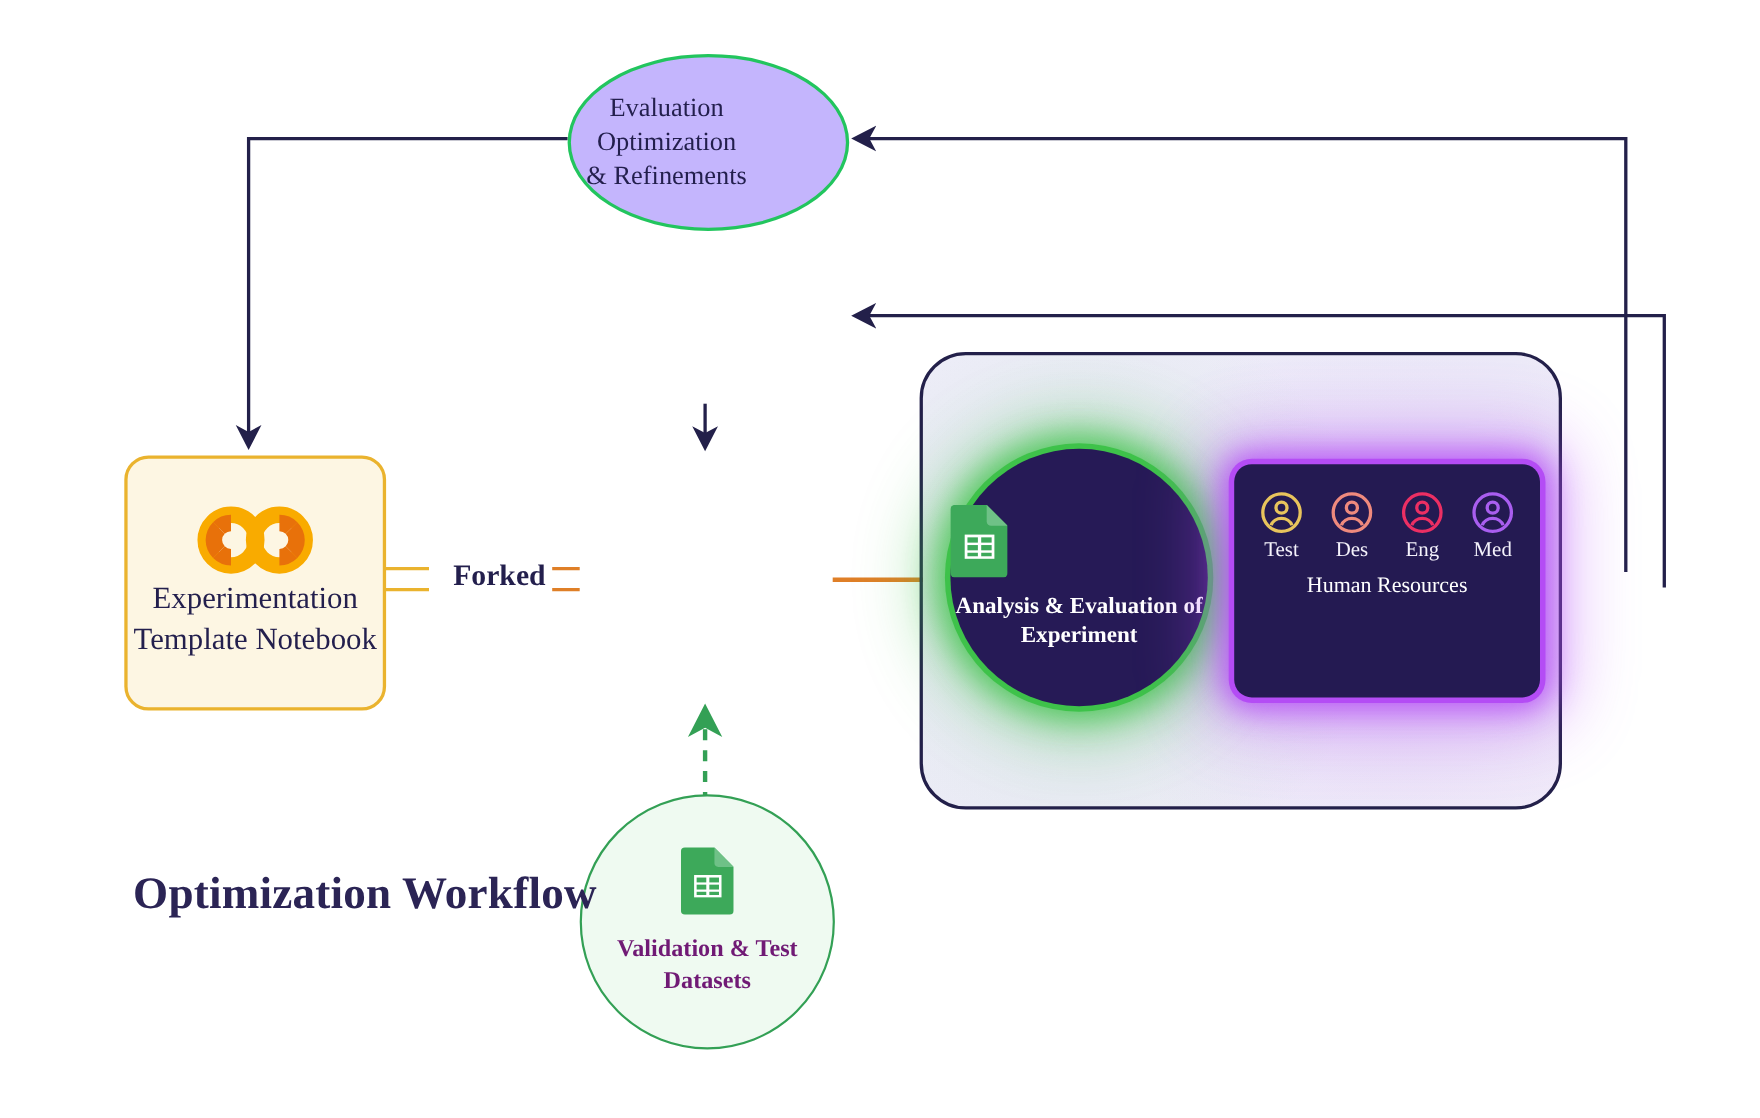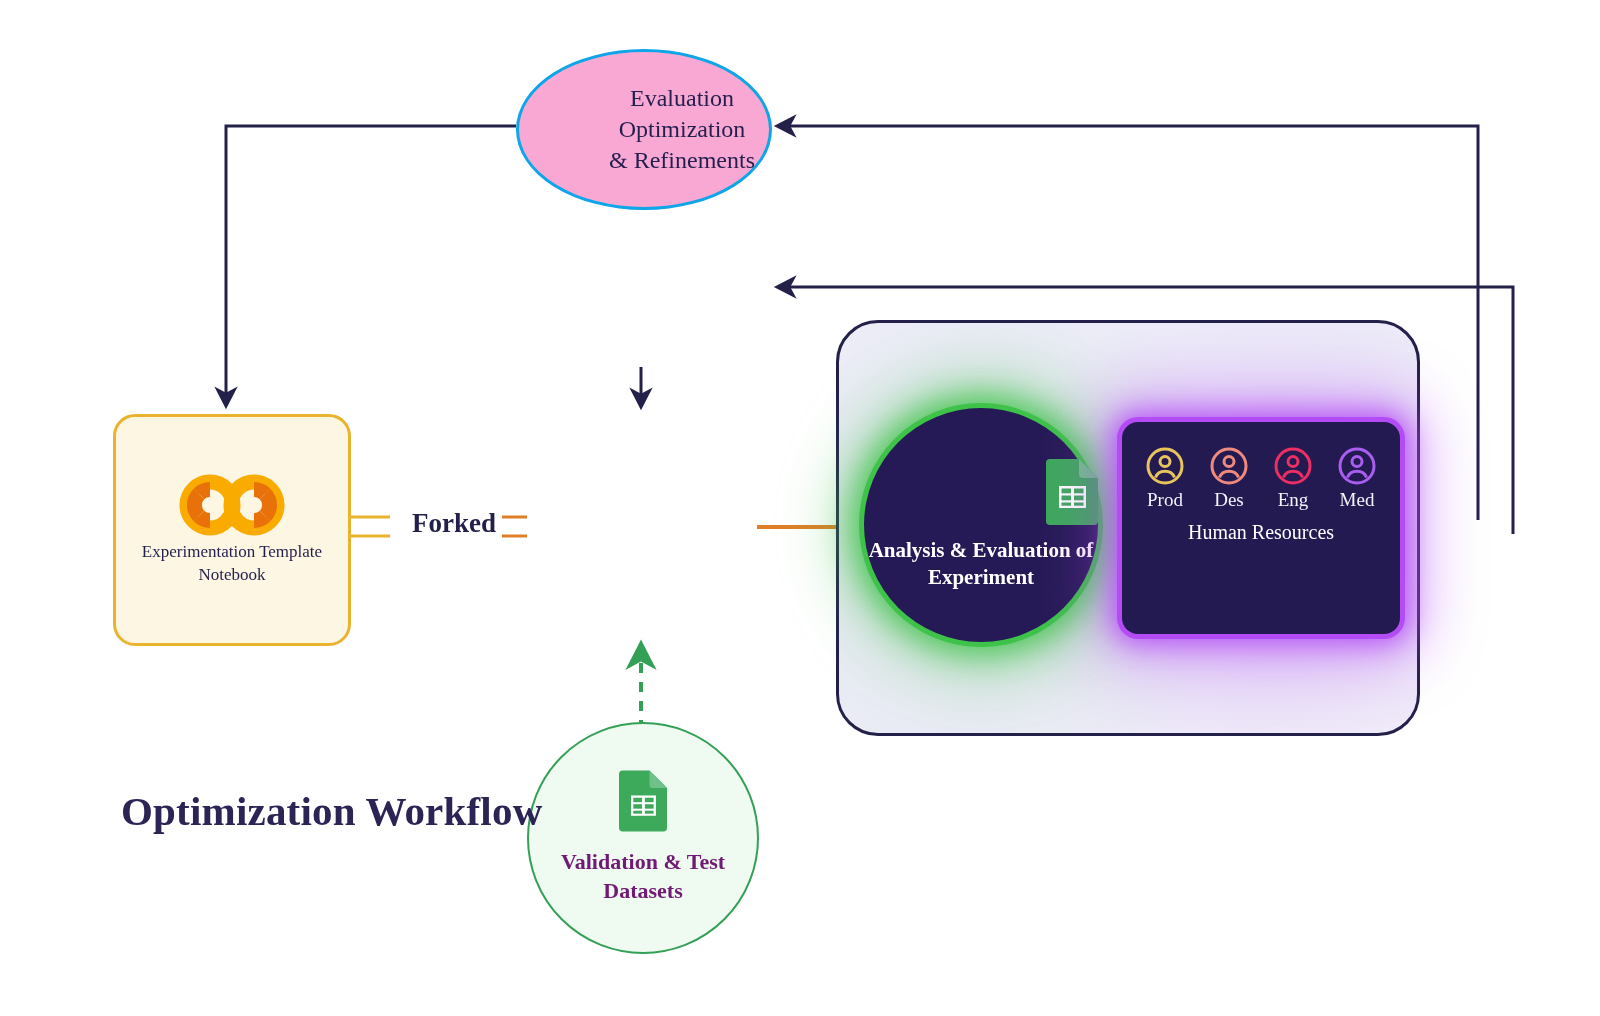--- a/index.html
+++ b/index.html
@@ -19,26 +19,26 @@
   #wires {
     position: absolute;
     left: 0; top: 0;
     width: 1600px; height: 1016px;
     pointer-events: none;
   }
 
   
   .ellipse {
     position: absolute;
-    background: #f9a8d4;
-    border: 3px solid #0ea5e9;
+    background: #c4b5fd;
+    border: 3px solid #22c55e;
     border-radius: 50%;
     display: flex;
     align-items: center;
-    justify-content: flex-end;
+    justify-content: flex-start;
     text-align: center;
     color: #231f4d;
     line-height: 1.28;
     z-index: 6;
   }
   #ellipse-eval {
     left: 516px; top: 49px;
     width: 250px; height: 155px;
     font-size: 24px;
   }
@@ -67,21 +67,21 @@
     background: #fdf6e3;
     border: 3px solid #eab32e;
   }
   #notebook-experiment {
     left: 527px; top: 414px;
     width: 230px; height: 226px;
     background: #fdeee2;
     border: 3px solid #df7f27;
   }
   .notebook .nb-label {
-    font-size: 17px;
+    font-size: 28px;
     line-height: 1.3;
     margin-top: 5px;
   }
 
   
   .colab-logo { width: 108px; height: 62px; display: block; }
 
   
   #forked-label {
     position: absolute;
@@ -116,21 +116,21 @@
     left: 864px; top: 408px;
     width: 234px; height: 234px;
     border-radius: 50%;
     background: #261a56;
     box-shadow:
       0 0 0 5px #3ec24a,
       0 0 28px 12px rgba(62,194,74,0.80),
       0 0 58px 28px rgba(62,194,74,0.38);
     display: flex;
     flex-direction: column;
-    align-items: flex-end;
+    align-items: flex-start;
     justify-content: center;
     text-align: center;
     color: #ffffff;
     z-index: 5;
   }
   #analysis-circle .ac-label {
     font-size: 21px;
     line-height: 1.3;
     margin-top: 12px;
     font-weight: bold;
@@ -318,21 +318,21 @@
 
   <div id="human-resources-panel">
     <div id="avatar-row">
 
       <div class="avatar-cell">
         <svg width="40" height="40" viewBox="0 0 40 40">
           <circle cx="20" cy="20" r="17" fill="none" stroke="#e8c45c" stroke-width="3"></circle>
           <circle cx="20" cy="15.5" r="5" fill="none" stroke="#e8c45c" stroke-width="3"></circle>
           <path d="M10.5,31.5 A10,9 0 0,1 29.5,31.5" fill="none" stroke="#e8c45c" stroke-width="3"></path>
         </svg>
-        <span class="av-name">Prod</span>
+        <span class="av-name">Test</span>
       </div>
 
       <div class="avatar-cell">
         <svg width="40" height="40" viewBox="0 0 40 40">
           <circle cx="20" cy="20" r="17" fill="none" stroke="#ef8a7d" stroke-width="3"></circle>
           <circle cx="20" cy="15.5" r="5" fill="none" stroke="#ef8a7d" stroke-width="3"></circle>
           <path d="M10.5,31.5 A10,9 0 0,1 29.5,31.5" fill="none" stroke="#ef8a7d" stroke-width="3"></path>
         </svg>
         <span class="av-name">Des</span>
       </div>

